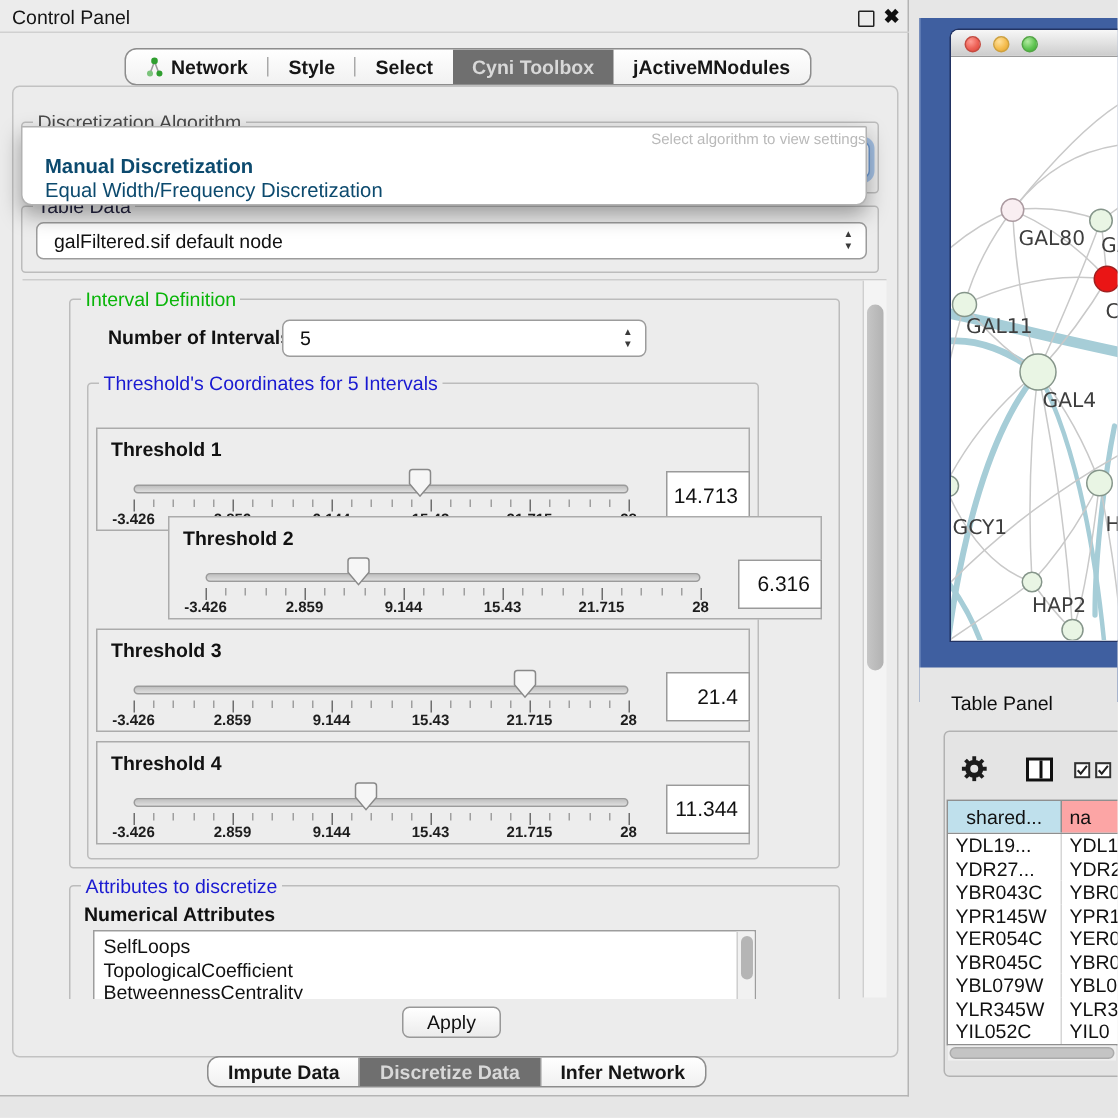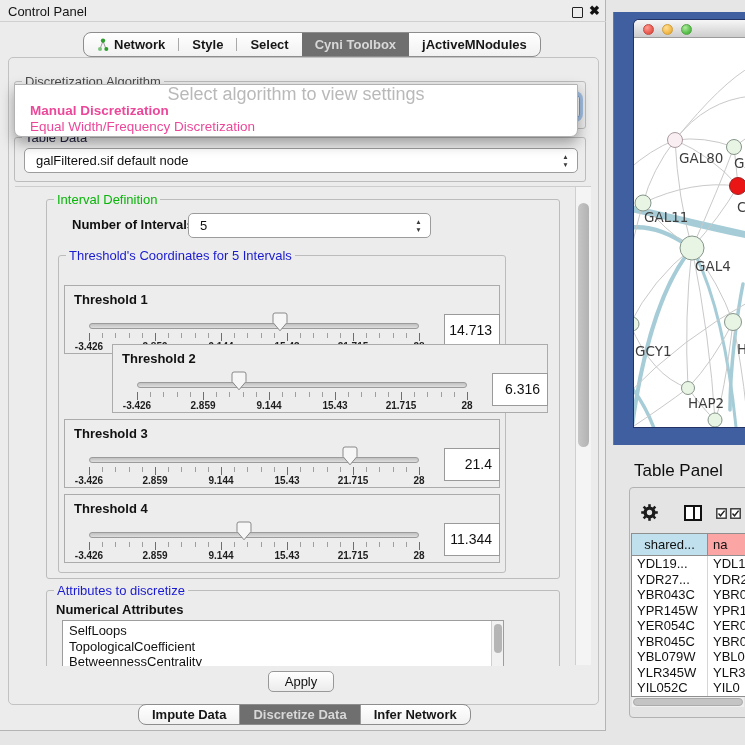--- a/index.html
+++ b/index.html
@@ -37,22 +37,22 @@
   .combo { background:#fff; border:1px solid #9c9c9c; border-radius:5px; font-size:13px; line-height:23px; padding-left:11px; color:#101010; }
   .steppers { position:absolute; right:7px; top:4px; width:9px; font-size:6.5px; line-height:8px; color:#3a3a3a; text-align:center; }
 
   
   #algo-group { left:14px; top:81px; width:572px; height:48px; }
   #algo-label { left:22px; top:74px; }
   #algo-combo { left:22px; top:94px; width:558px; height:25px; border:1px solid #6f9bd4; box-shadow:0 0 0 3px rgba(105,156,220,.55); z-index:5; }
 
   
   #popup { left:14px; top:84px; width:564px; height:53px; background:#fff; border:1px solid #b2b2b2; border-radius:1px 1px 7px 7px; box-shadow:0 6px 14px rgba(0,0,0,.35); z-index:40; }
-  #popup .hint { text-align:center; color:#b9b9b9; font-size:18px; line-height:18px; }
-  #popup .opt { padding-left:15px; font-size:13.5px; line-height:16px; color:#ec4899; white-space:nowrap; }
+  #popup .hint { text-align:right; color:#b9b9b9; font-size:10px; line-height:18px; }
+  #popup .opt { padding-left:15px; font-size:13.5px; line-height:16px; color:#0c4a6e; white-space:nowrap; }
   #popup .opt.bold { font-weight:bold; }
 
   
   #td-group { left:14px; top:137px; width:572px; height:45px; }
   #td-label { left:22px; top:130px; }
   #td-combo { left:24px; top:148px; width:554px; height:25px; }
 
   
   #viewport { left:15px; top:186px; width:576px; height:480px; overflow:hidden; border-top:1px solid #cdcdcd; }
   #vscroll { left:575px; top:187px; width:16px; height:478px; background:#f4f4f4; border-left:1px solid #cfcfcf; }
@@ -89,21 +89,21 @@
   #netframe { left:613px; top:12px; width:146px; height:456px; background:#3f5fa0; border-left:1px solid #5d7ab3; }
   #netwin { left:633px; top:8px; width:112px; height:407px; background:#fff; border-radius:5px 0 0 0; box-shadow:0 0 0 1px rgba(18,28,66,.65); }
   #mac-titlebar { left:0; top:0; width:112px; height:18px; background:linear-gradient(#f7f7f7,#cdcdcd); border-bottom:1px solid #9b9b9b; border-radius:5px 0 0 0; }
   .light { position:absolute; top:4px; width:11px; height:11px; border-radius:50%; }
   #light-red    { left:9px;  background:radial-gradient(circle at 35% 30%,#ff9d94,#ed6156 55%,#d94439); border:1px solid #c44a40; }
   #light-yellow { left:28px; background:radial-gradient(circle at 35% 30%,#ffe09a,#f5bd4f 55%,#e0a12e); border:1px solid #cda03e; }
   #light-green  { left:47px; background:radial-gradient(circle at 35% 30%,#b2eba0,#61c554 55%,#3aa92e); border:1px solid #53a546; }
   #netcanvas { left:0; top:18px; width:112px; height:389px; overflow:hidden; background:#fff; }
 
   
-  #tp-title { left:634px; top:461px; font-size:17px; color:#0d0d0d;text-align:right; }
+  #tp-title { left:634px; top:461px; font-size:13px; color:#0d0d0d;text-align:right; }
   #tp-bg { left:613px; top:445px; width:132px; height:300px; background:#e6e6e6; }
   #tp-body { left:629px; top:487px; width:120px; height:231px; background:#e4e4e4; border:1px solid #b2b2b2; border-radius:4px 0 0 4px; }
   #tp-toolbar { left:629px; top:500px; width:116px; height:28px; }
   #gear-ic { left:12px; top:4px; }
   #cols-ic { left:55px; top:5px; width:18px; height:16px; background:#fff; border:2px solid #111; }
   #cols-ic div { position:absolute; left:7px; top:0; width:2px; height:12px; background:#111; }
   .chk { position:absolute; top:8px; width:11px; height:11px; }
   #chk1 { left:87px; } #chk2 { left:101px; }
 
   #tp-table { left:631px; top:533px; width:134px; border:1px solid #8f8f8f; background:#fff; font-size:13px; }

